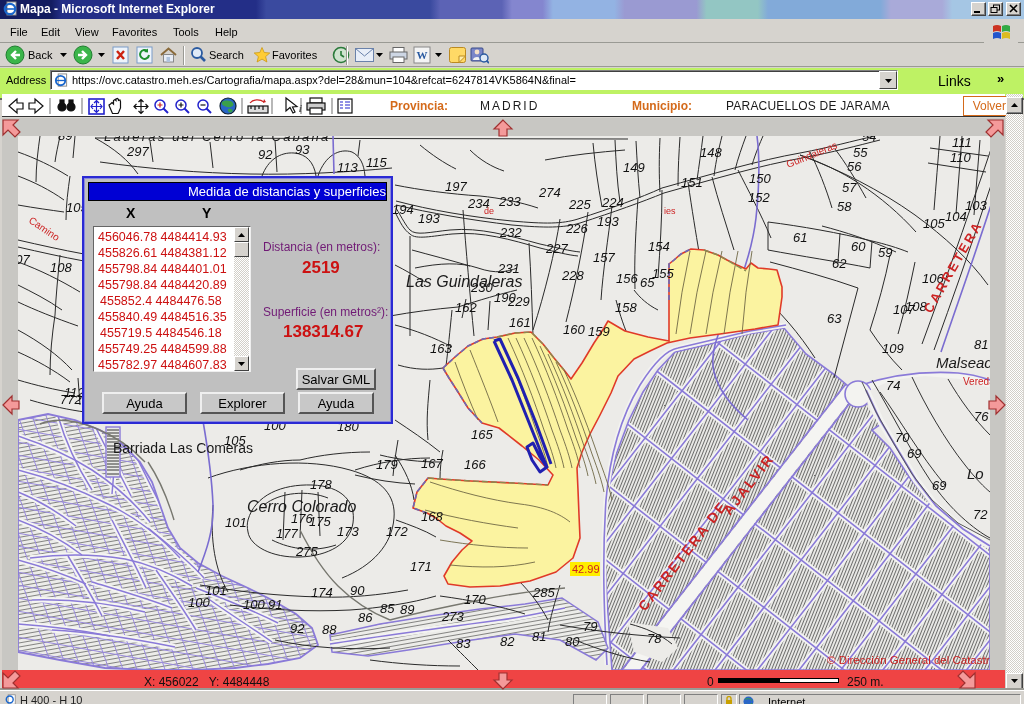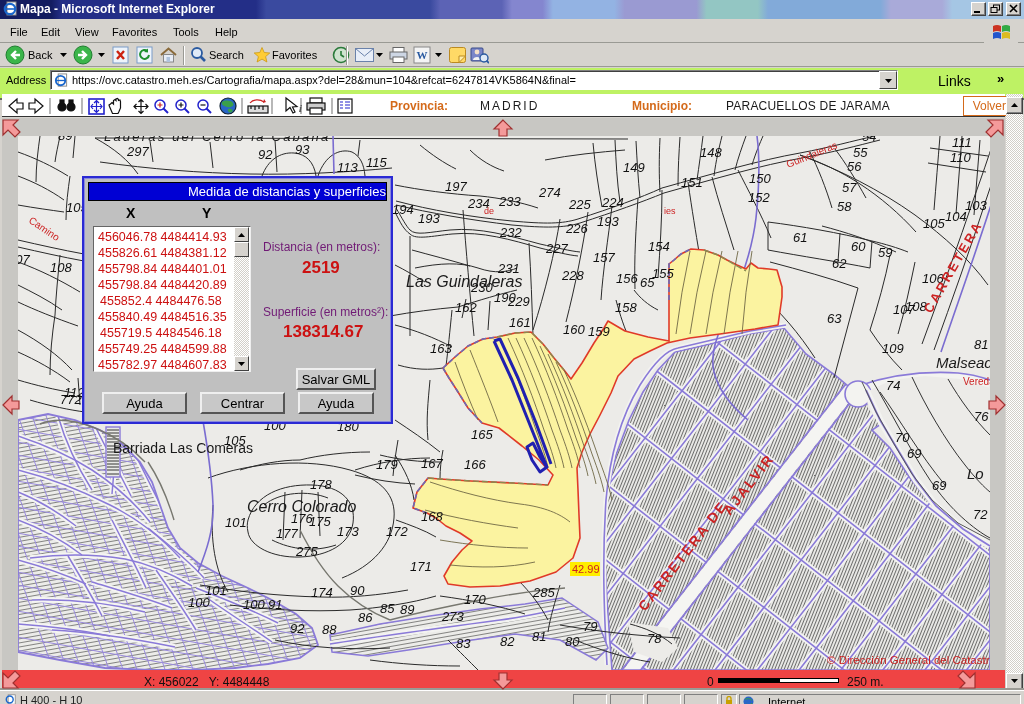--- a/index.html
+++ b/index.html
@@ -777,16 +777,16 @@
           </svg>
         </div>
       <div class="lsbtn" style="top:15px"></div>
     </div>
     <div class="lab" style="left:179px;top:62px">Distancia (en metros):</div>
     <div class="red" style="left:218px;top:80px">2519</div>
     <div class="lab" style="left:179px;top:127px">Superficie (en metros²):</div>
     <div class="red" style="left:199px;top:144px">138314.67</div>
     <div class="dbtn" style="left:212px;top:190px;width:80px;height:22px;line-height:19px">Salvar GML</div>
     <div class="dbtn" style="left:18px;top:214px;width:85px;height:22px;line-height:19px">Ayuda</div>
-    <div class="dbtn" style="left:116px;top:214px;width:85px;height:22px;line-height:19px">Centrar</div>
+    <div class="dbtn" style="left:116px;top:214px;width:85px;height:22px;line-height:19px">Explorer</div>
     <div class="dbtn" style="left:214px;top:214px;width:76px;height:22px;line-height:19px">Ayuda</div>
   </div>
 </div>
 
 </body></html>

